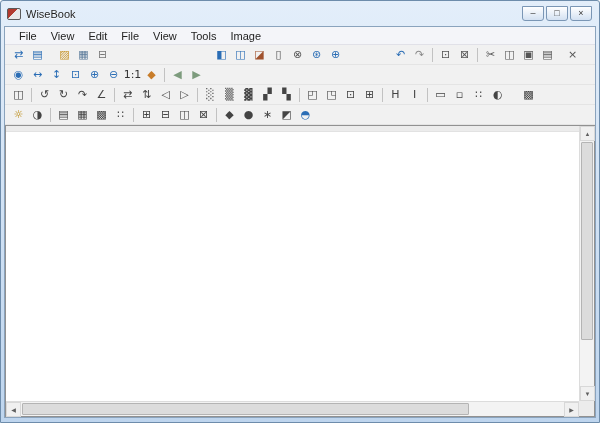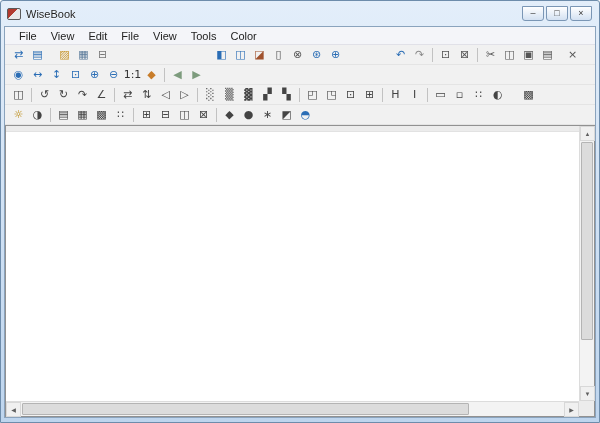--- a/index.html
+++ b/index.html
@@ -76,21 +76,21 @@
   </div>
 
   <div class="frame">
     <div class="menubar">
         <span class="menu-item">File</span>
         <span class="menu-item">View</span>
         <span class="menu-item">Edit</span>
         <span class="menu-item">File</span>
         <span class="menu-item">View</span>
         <span class="menu-item">Tools</span>
-        <span class="menu-item">Color</span>
+        <span class="menu-item">Image</span>
       </div>
 
     <div class="toolbar">
         <button class="tb-btn">
           <span class="tb-ico" style="color: rgb(42, 109, 181);">⇄</span>
         </button>
         <button class="tb-btn">
           <span class="tb-ico" style="color: rgb(42, 109, 181);">▤</span>
         </button>
         <span class="tb-gap" style="width: 8px;"></span>

